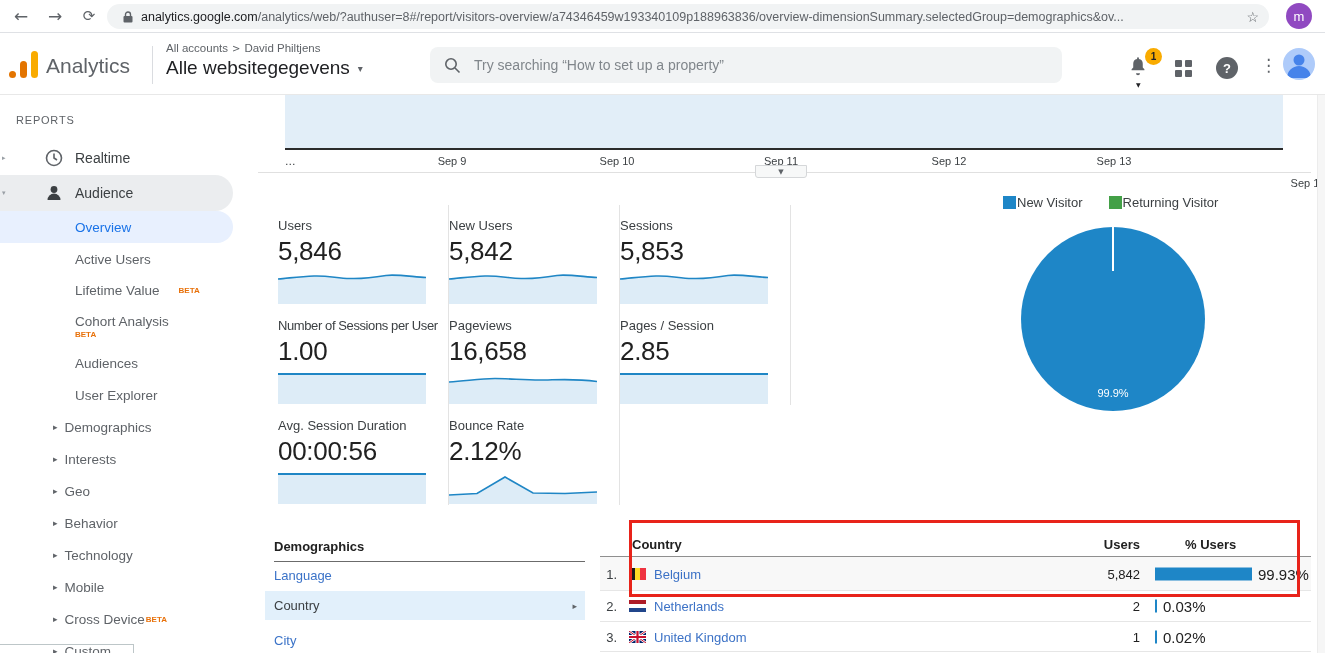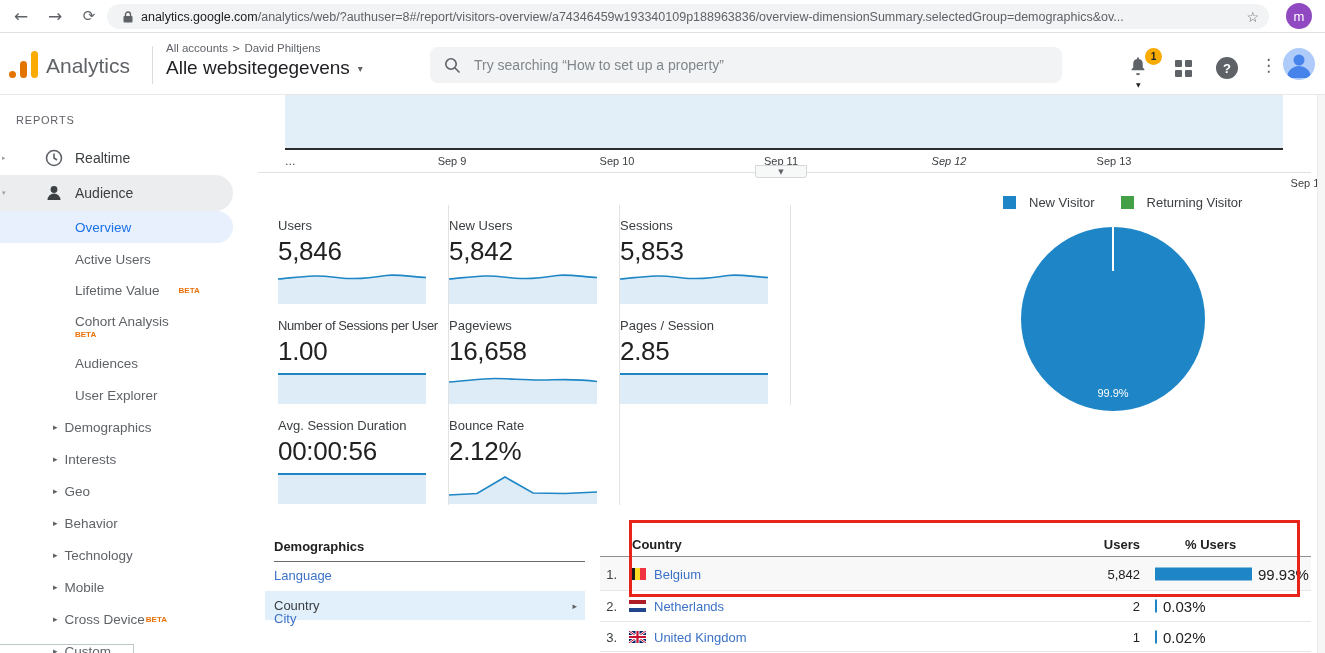--- a/index.html
+++ b/index.html
@@ -72,21 +72,21 @@
   .collapse-btn { position:absolute; left:497px; top:70px; width:52px; height:13px; background:#f7f8f8; border:1px solid #d5d7d9; border-radius:0 0 3px 3px; display:flex; align-items:center; justify-content:center; font-size:7px; color:#5f6368; cursor:pointer; z-index:2; }
 
   .metrics { position:absolute; left:20px; top:110px; width:514px; display:grid; grid-template-columns:171px 171px 171px; grid-auto-rows:100px; }
   .card { border-right:1px solid #e3e3e3; padding:13px 10px 0 0; position:relative; }
   .card.filler { border-right:none; }
   .m-label { font-size:13px; color:#3c4043; white-space:nowrap; }
   .m-value { font-size:26px; color:#212121; margin-top:3px; letter-spacing:-0.3px; }
   .spark { display:block; margin-top:1px; }
 
   .legend { position:absolute; left:745px; top:100px; display:flex; gap:26px; }
-  .legend-item { display:flex; align-items:center; gap:13px; font-size:13px; color:#3c4043; cursor:pointer; }
+  .legend-item { display:flex; align-items:center; gap:1px; font-size:13px; color:#3c4043; cursor:pointer; }
   .swatch { width:13px; height:13px; }
   .pie { position:absolute; left:763px; top:132px; width:184px; height:184px; border-radius:50%;text-align:center; }
   .pie-label { position:absolute; bottom:12px; left:50%; transform:translateX(-50%); color:#fff; font-size:11px; }
 
   .demo-title { position:absolute; left:16px; top:444px; width:311px; font-size:13px; font-weight:bold; color:#212121; padding-bottom:7px; border-bottom:1px solid #6b6b6b; }
   .demo-link { position:absolute; left:16px; font-size:13px; color:#3b73c8; cursor:pointer; }
   .demo-country-row { position:absolute; left:7px; top:496px; width:320px; height:29px; background:#e2f0fb; display:flex; align-items:center; cursor:pointer; }
   .demo-country-row .lbl { margin-left:9px; font-size:13px; color:#3c4043; }
   .demo-country-row .arr { position:absolute; right:8px; font-size:9px; color:#5f6368; }
 
@@ -255,21 +255,21 @@
   <div class="sb-foot-v"></div>
 </div>
 
 <div class="main">
 
   <div class="chart-area"></div>
   <div class="tick first icon" style="left:27px;">...</div>
   <div class="tick" style="left:194px;">Sep 9</div>
   <div class="tick" style="left:359px;">Sep 10</div>
   <div class="tick" style="left:523px;">Sep 11</div>
-  <div class="tick" style="left:691px;font-style:italic;">Sep 12</div>
+  <div class="tick" style="left:691px;">Sep 12</div>
   <div class="tick" style="left:856px;">Sep 13</div>
   <div class="tick" style="left:1050px;margin-top:22px;">Sep 14</div>
   <div class="tick-rule"></div>
   <div class="collapse-btn">
       <span class="icon">▼</span>
     </div>
 
   <div class="metrics">
     <div class="card">
       <div class="m-label">Users</div>
@@ -351,21 +351,21 @@
   <div class="pie" style="background: conic-gradient(from -0.6deg, rgb(255, 255, 255) 0deg, rgb(255, 255, 255) 1.2deg, rgb(30, 134, 199) 1.2deg, rgb(30, 134, 199) 360deg);">
     <span class="pie-label">99.9%</span>
   </div>
 
   <div class="demo-title">Demographics</div>
   <div class="demo-link" style="top:473px;">Language</div>
   <div class="demo-country-row">
     <span class="lbl">Country</span>
     <span class="arr icon">▸</span>
   </div>
-  <div class="demo-link" style="top:516px;">City</div>
+  <div class="demo-link" style="top:538px;">City</div>
 
   <div class="country-table">
     <div class="ct-header">
       <span class="cell th th-country">Country</span>
       <span class="cell th th-users">Users</span>
       <span class="cell th th-pct">% Users</span>
     </div>
     <div class="ct-row r1">
       <span class="cell ct-rank">1.</span>
       <span class="cell ct-flag flag-be">

